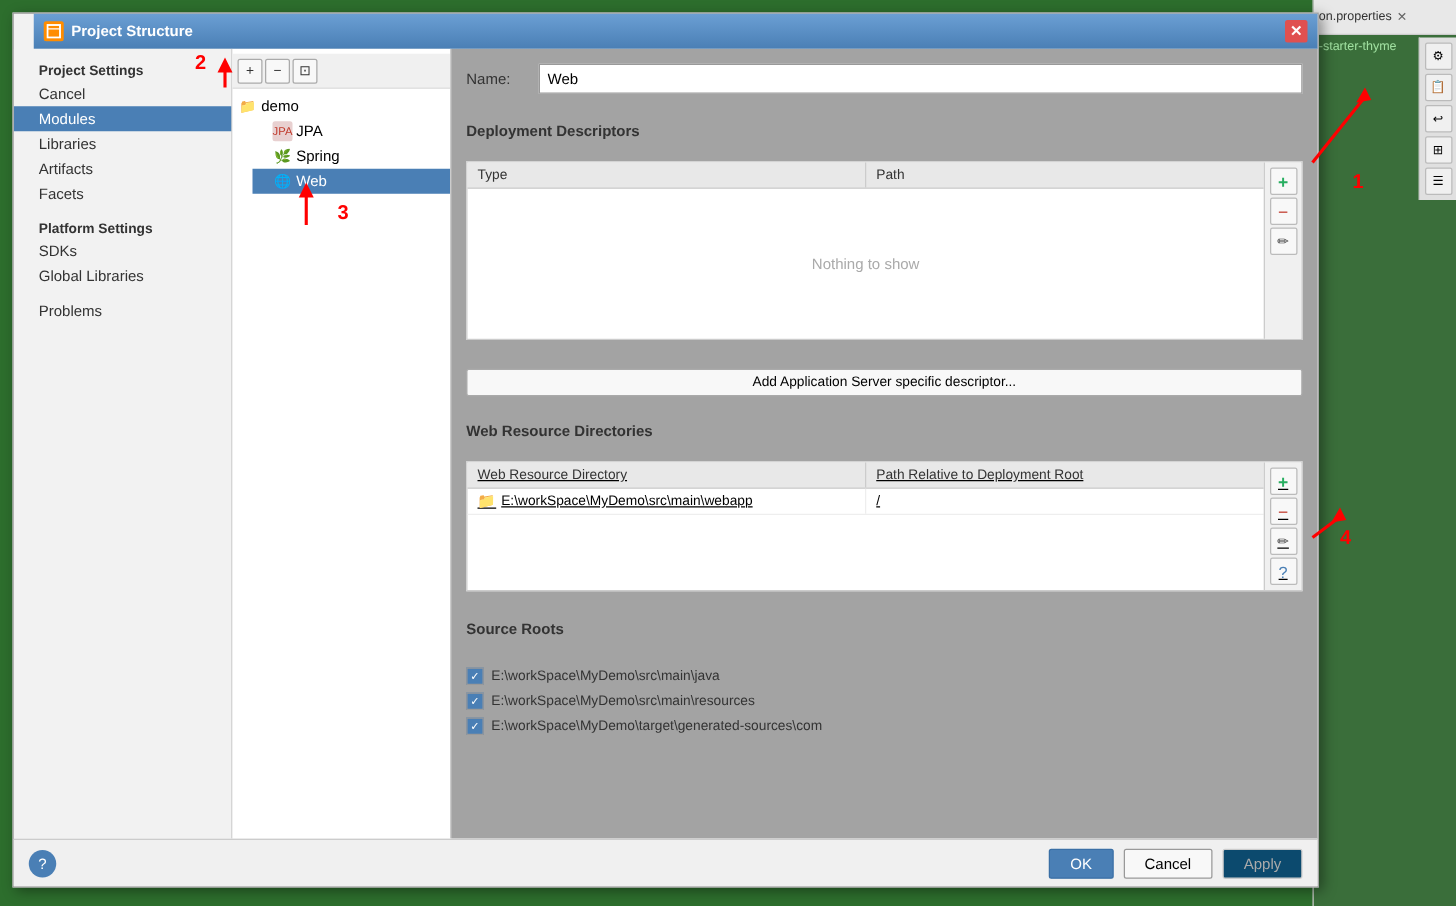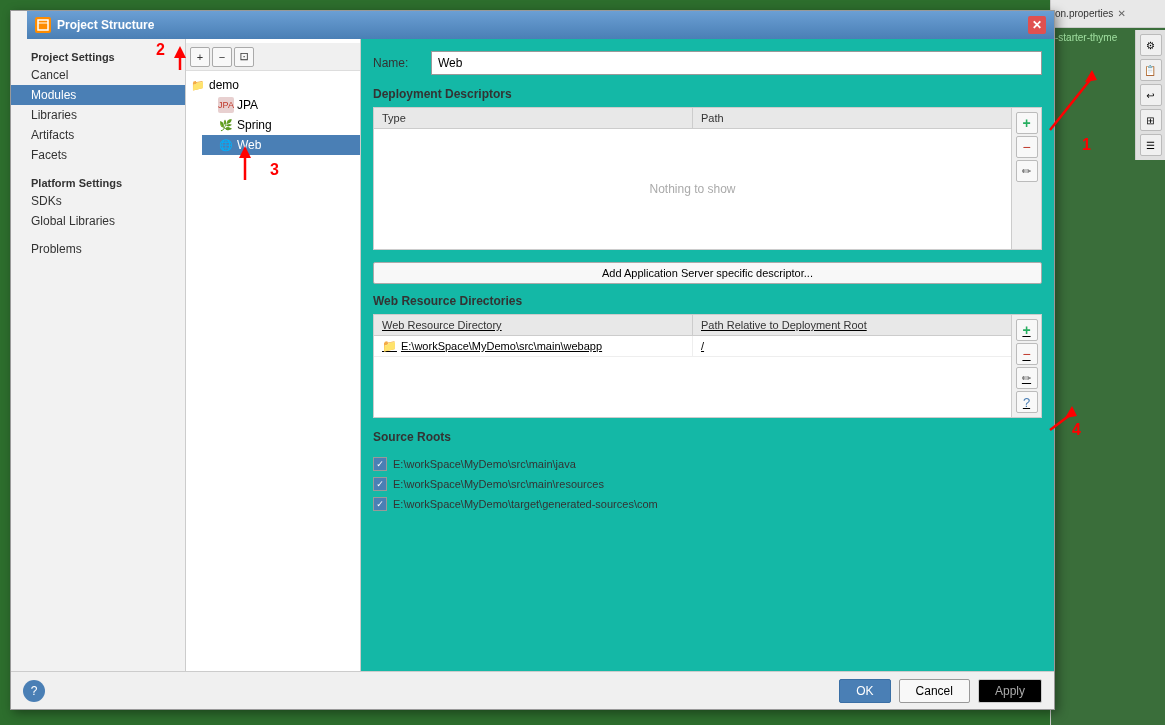--- a/index.html
+++ b/index.html
@@ -32,21 +32,21 @@
     .module-tree { width: 175px; background: white; border-right: 1px solid #ccc; padding: 4px 0; }
     .tree-toolbar { height: 28px; background: #f0f0f0; border-bottom: 1px solid #ddd; display: flex; align-items: center; padding: 0 4px; gap: 2px; }
     .tree-btn { width: 20px; height: 20px; border: 1px solid #aaa; background: #f8f8f8; border-radius: 2px; cursor: pointer; display: flex; align-items: center; justify-content: center; font-size: 11px; color: #333; }
     .tree-node { padding: 2px 4px; cursor: pointer; display: flex; align-items: center; gap: 3px; font-size: 12px; }
     .tree-node.active { background: #4a7fb5; color: white; }
     .tree-node-icon { width: 16px; height: 16px; display: inline-flex; align-items: center; justify-content: center; font-size: 11px; }
     .folder-icon { color: #e8a820; }
     .tree-indent { padding-left: 16px; }
 
     
-    .main-content { flex: 1; display: flex; flex-direction: column; padding: 12px; overflow-y: auto; background: #14b8a6; }
+    .main-content { flex: 1; display: flex; flex-direction: column; padding: 12px; overflow-y: auto; background: #a3a3a3; gap: 11px; }
 
     .name-row { display: flex; align-items: center; margin-bottom: 12px; }
     .name-label { font-size: 12px; color: #333; margin-right: 8px; min-width: 50px; }
     .name-input { flex: 1; height: 24px; border: 1px solid #999; padding: 0 6px; font-size: 12px; background: white; }
 
     .section-label { font-size: 12px; color: #333; font-weight: bold; margin-bottom: 6px; }
 
     .table-container { border: 1px solid #ccc; background: white; margin-bottom: 12px; }
     .table-header { display: flex; background: #e8e8e8; border-bottom: 1px solid #ccc; }
     .table-header-cell { flex: 1; padding: 4px 8px; font-size: 11px; color: #333; border-right: 1px solid #ccc; }
@@ -70,21 +70,21 @@
 
     .source-roots { margin-top: 4px; }
     .source-root-item { display: flex; align-items: center; gap: 6px; padding: 3px 0; font-size: 11px; color: #333; }
     .checkbox { width: 14px; height: 14px; border: 1px solid #999; background: white; display: flex; align-items: center; justify-content: center; cursor: pointer; }
     .checkbox.checked { background: #4a7fb5; color: white; font-size: 9px; }
 
     
     .dialog-footer { height: 38px; background: #f0f0f0; border-top: 1px solid #ccc; display: flex; align-items: center; justify-content: flex-end; padding: 0 12px; gap: 8px; }
     .footer-btn { padding: 4px 16px; border: 1px solid #999; background: #f8f8f8; font-size: 12px; cursor: pointer; border-radius: 2px; }
     .footer-btn.primary { background: #4a7fb5; color: white; border-color: #3a6fa5; }
-    .footer-btn.disabled { color: #aaa; background: #000000; border-color: #ccc; cursor: default; }
+    .footer-btn.disabled { color: #aaa; background: #0c4a6e; border-color: #ccc; cursor: default; }
 
     .help-btn { width: 22px; height: 22px; border-radius: 50%; background: #4a7fb5; color: white; display: flex; align-items: center; justify-content: center; font-size: 12px; cursor: pointer; margin-right: auto; }
   </style>
 </head>
 <body>
 
 <div class="ide-bg"></div>
 
 <div class="right-panel" style="position:absolute;top:0;right:0;width:115px;height:725px;background:#3a6e3a;">
   <div style="height:28px;background:#e8e8e8;border-bottom:1px solid #ccc;display:flex;align-items:center;padding:0 4px;font-size:10px;color:#333;">

